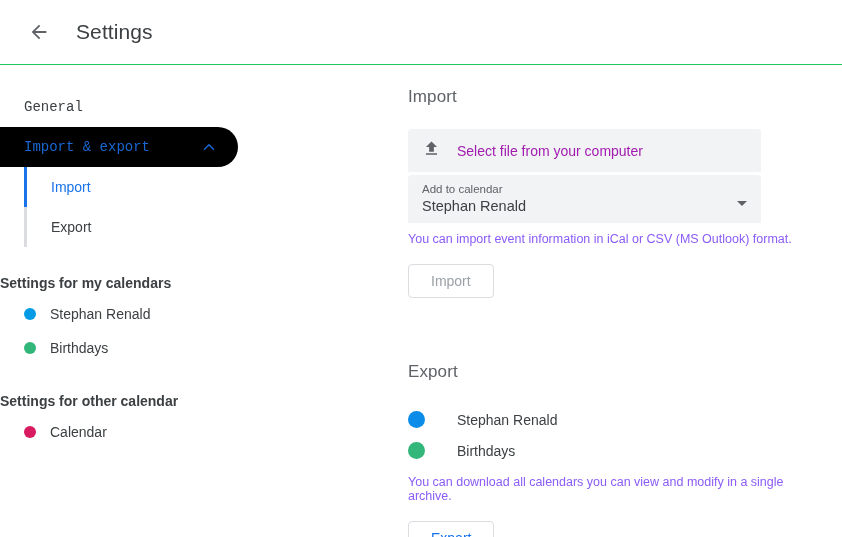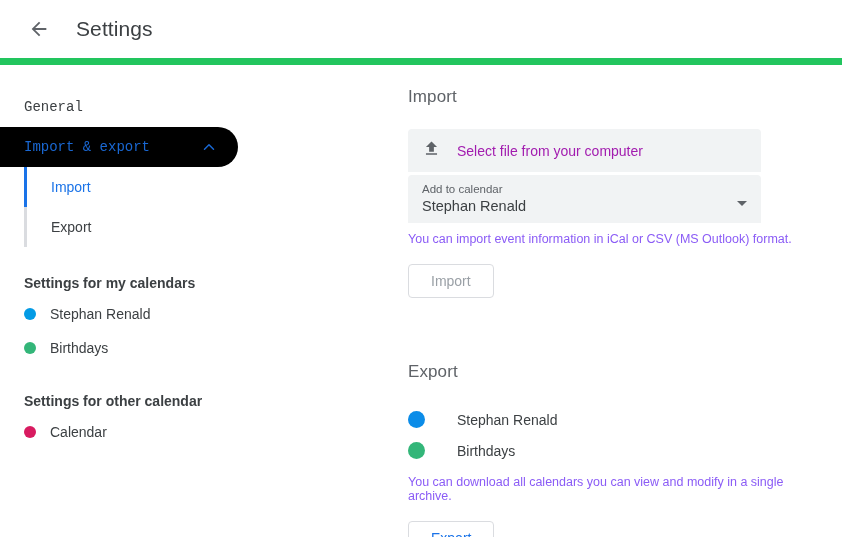--- a/index.html
+++ b/index.html
@@ -7,21 +7,21 @@
     margin: 0; padding: 0;
     width: 842px; height: 537px;
     background: #ffffff;
     font-family: "Liberation Sans", sans-serif;
     overflow: hidden;
   }
 
   
   .header {
     height: 65px;
-    border-bottom: 7px solid #22c55e;
+    border-bottom: 1px solid #22c55e;
     display: flex;
     align-items: center;
     padding-left: 24px;
     background: #ffffff;
   }
   .back-btn {
     width: 30px; height: 30px;
     display: flex; align-items: center; justify-content: center;
     cursor: pointer;
     background: none; border: none; padding: 0;
@@ -97,21 +97,20 @@
     width: 3px; height: 100%;
     background: #dadce0;
   }
   .sub-item.active { color: #1a73e8; }
   .sub-item.active .bar { background: #1a73e8; }
 
   .section-head {
     font-size: 14px;
     font-weight: 700;
     color: #3c4043;
-    padding-left: 24px;
     margin-top: 28px;
     margin-bottom: 6px;
   }
   .cal-item {
     height: 34px;
     display: flex;
     align-items: center;
     padding-left: 24px;
     font-size: 14px;
     color: #3c4043;

